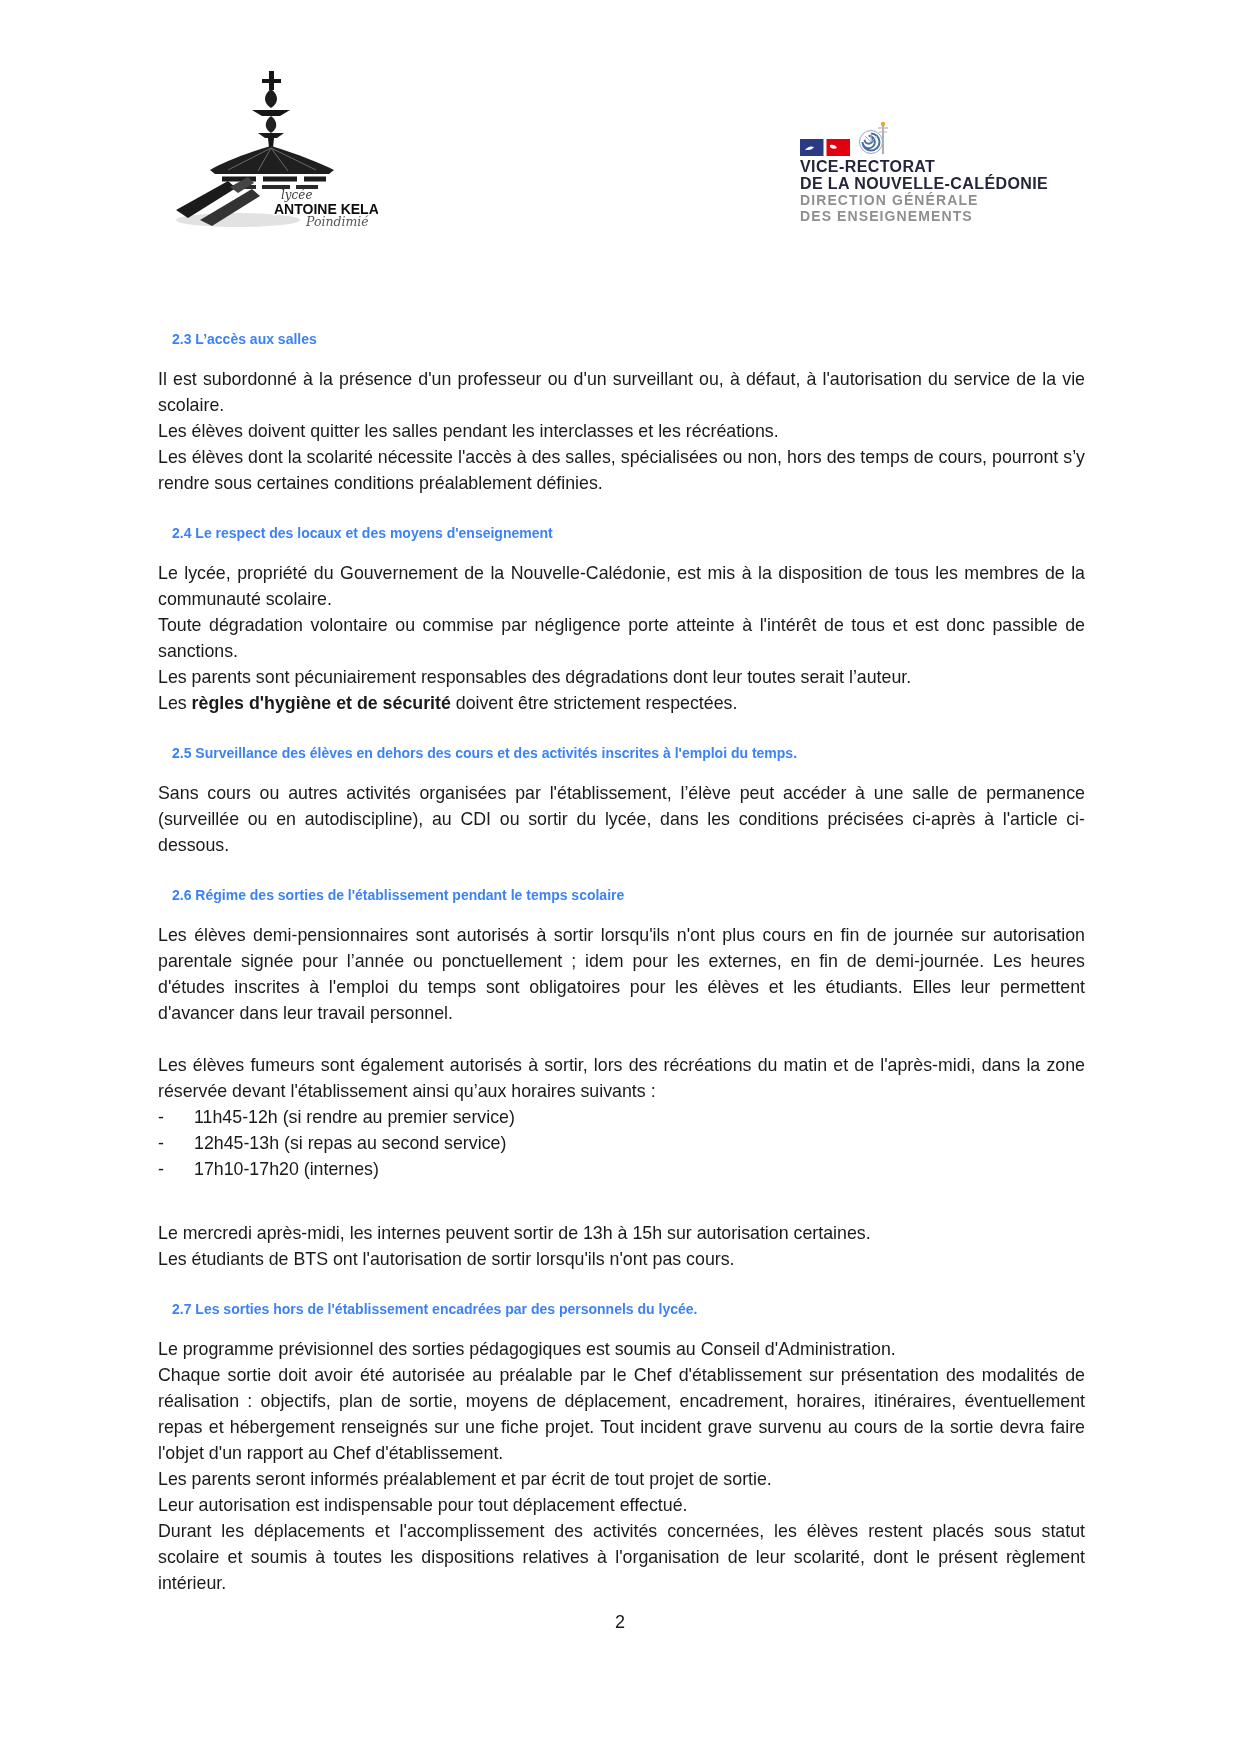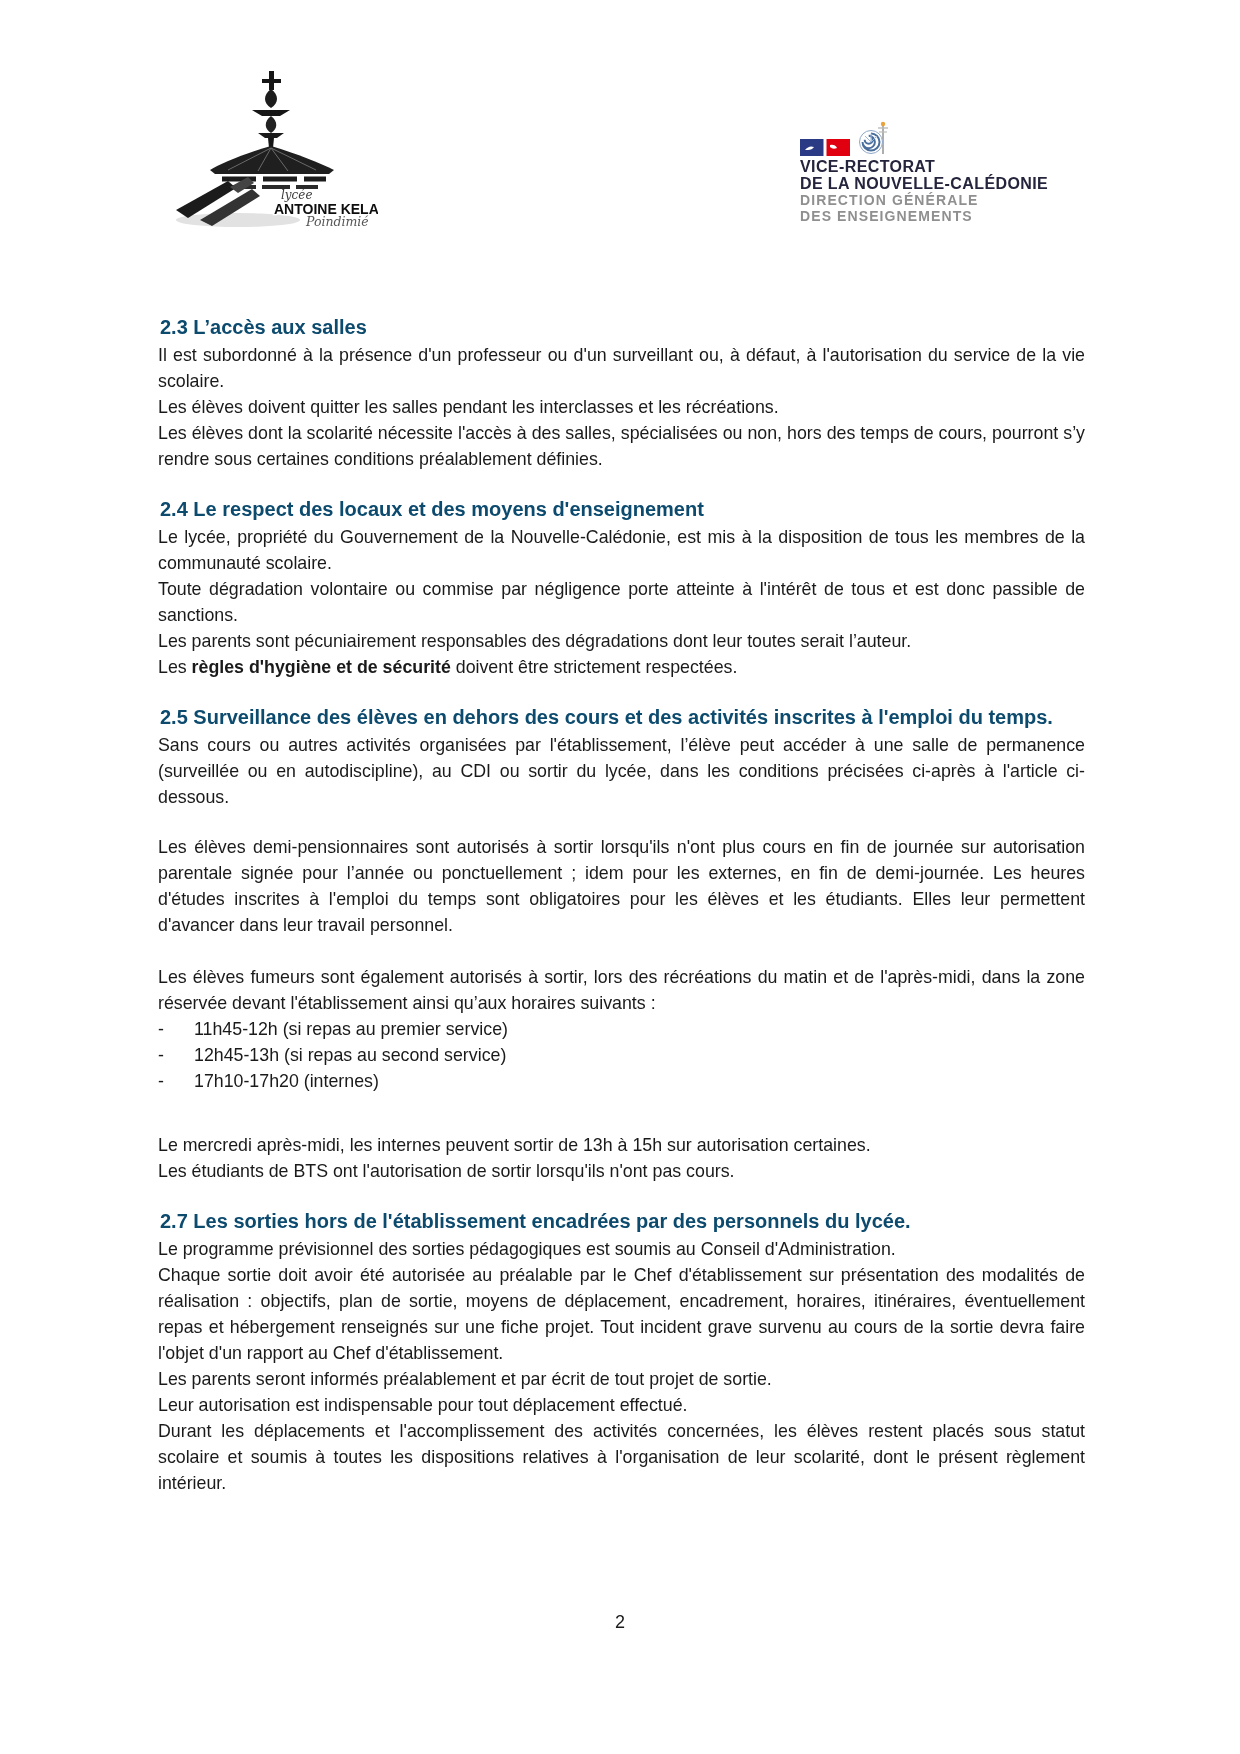--- a/index.html
+++ b/index.html
@@ -14,21 +14,21 @@
   }
   
   .logo-left{position:absolute;left:168px;top:68px;width:210px;height:165px;}
   .logo-right{position:absolute;left:800px;top:118px;width:290px;}
   .gov-marks{display:flex;align-items:flex-end;gap:7px;height:38px;margin-bottom:3px;}
   .ministry-line{font-weight:bold;font-size:16px;line-height:16.5px;letter-spacing:.4px;color:var(--title,#24243c);}
   .ministry-sub{font-weight:bold;font-size:14px;line-height:16px;letter-spacing:1.1px;color:var(--subtitle,#8f8f8f);}
   
   .content{position:absolute;left:158px;top:312px;width:927px;font-size:17.8px;line-height:26px;}
   .section{margin:0 0 24px 0;}
-  .section h2{font-size:20px;line-height:26px;font-weight:bold;margin:2px;color:#0c4a6e;}
+  .section h2{font-size:14px;line-height:26px;font-weight:bold;margin:14px;color:#3b82f6;}
   .section p{margin:0;text-align:justify;}
   .gap-top{margin-top:26px !important;}
   .gap-top-lg{margin-top:38px !important;}
   .bullet{display:flex;text-align:left !important;}
   .bullet .dash{width:36px;flex:0 0 36px;}
   .footer{position:absolute;left:0;top:1612px;width:100%;text-align:center;font-size:18px;}
 </style>
 </head>
 <body>
 
@@ -107,25 +107,26 @@
       <p>Les parents sont pécuniairement responsables des dégradations dont leur toutes serait l’auteur.</p>
       <p><span>Les </span><b>règles d'hygiène et de sécurité</b><span> doivent être strictement respectées.</span></p>
     </div>
 
     <div class="section">
       <h2>2.5 Surveillance des élèves en dehors des cours et des activités inscrites à l'emploi du temps.</h2>
       <p>Sans cours ou autres activités organisées par l'établissement, l’élève peut accéder à une salle de permanence (surveillée ou en autodiscipline), au CDI ou sortir du lycée, dans les conditions précisées ci-après à l'article ci-dessous.</p>
     </div>
 
     <div class="section">
+      <h2>2.6 Régime des sorties de l'établissement pendant le temps scolaire</h2>
       <p>Les élèves demi-pensionnaires sont autorisés à sortir lorsqu'ils n'ont plus cours en fin de journée sur autorisation parentale signée pour l’année ou ponctuellement ; idem pour les externes, en fin de demi-journée. Les heures d'études inscrites à l'emploi du temps sont obligatoires pour les élèves et les étudiants. Elles leur permettent d'avancer dans leur travail personnel.</p>
       <p class="gap-top">Les élèves fumeurs sont également autorisés à sortir, lors des récréations du matin et de l'après-midi, dans la zone réservée devant l'établissement ainsi qu’aux horaires suivants :</p>
       <div class="bullet">
           <span class="dash">-</span>
-          <span>11h45-12h (si repas au premier service)</span>
+          <span>11h45-12h (si rendre au premier service)</span>
         </div>
       <div class="bullet">
           <span class="dash">-</span>
           <span>12h45-13h (si repas au second service)</span>
         </div>
       <div class="bullet">
           <span class="dash">-</span>
           <span>17h10-17h20 (internes)</span>
         </div>
       <p class="gap-top-lg">Le mercredi après-midi, les internes peuvent sortir de 13h à 15h sur autorisation certaines.</p>

